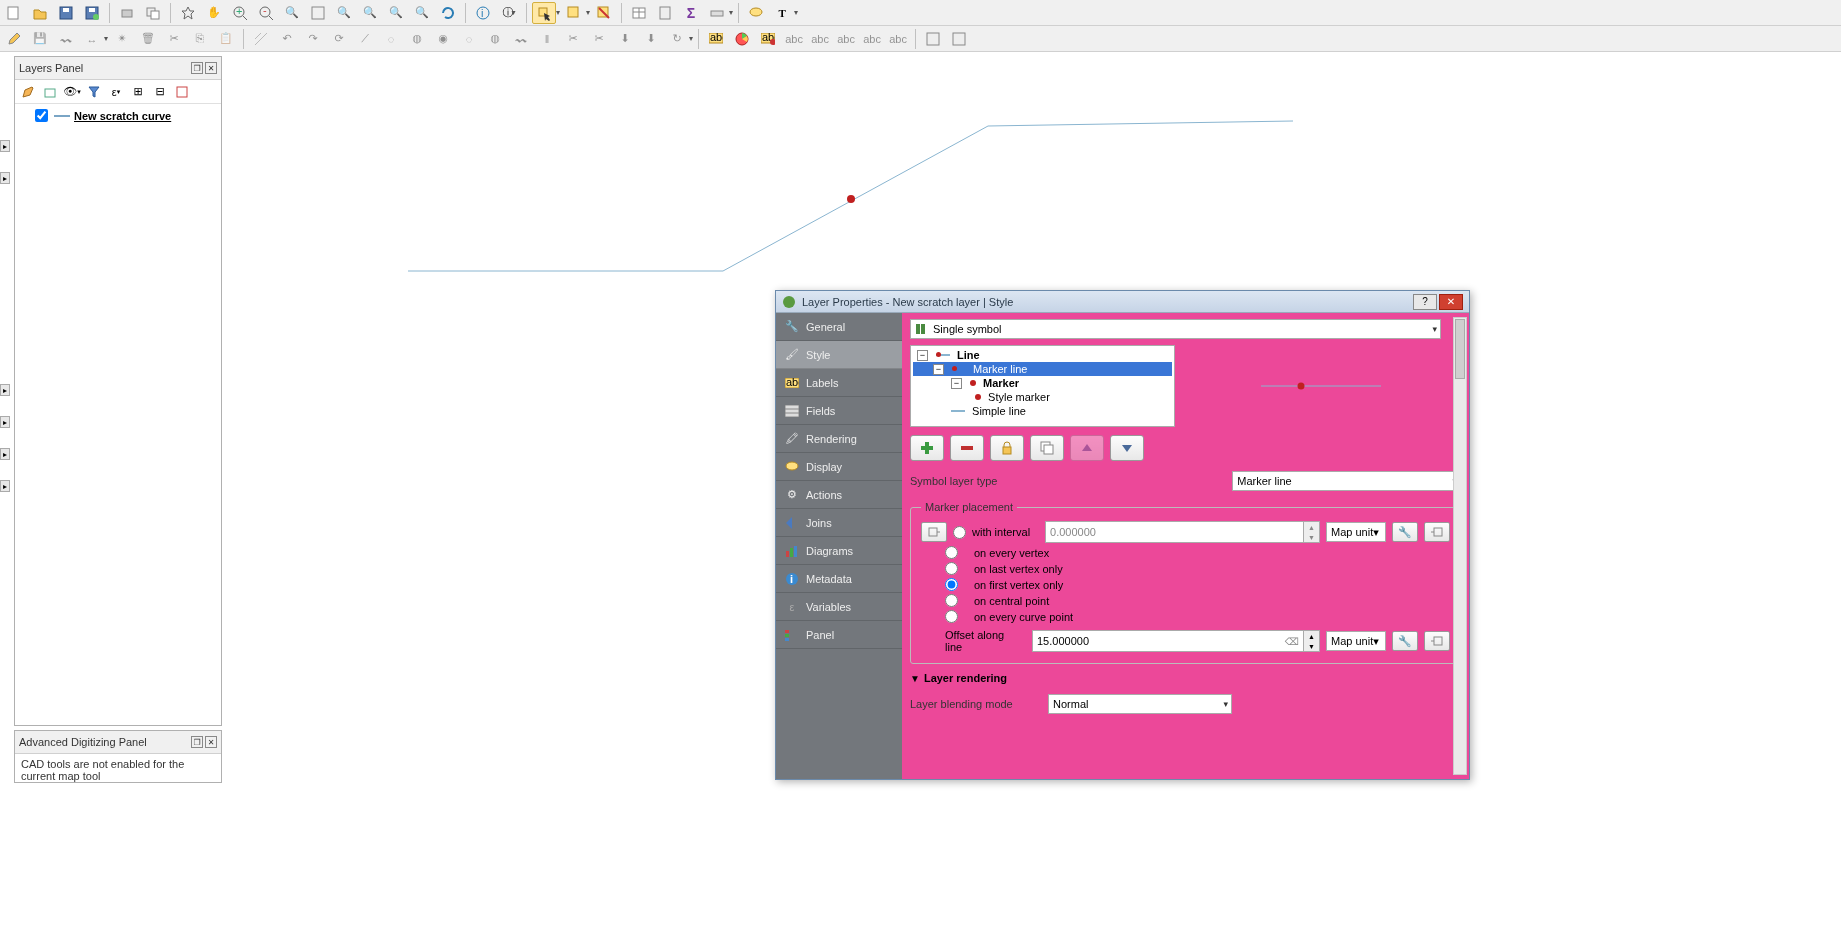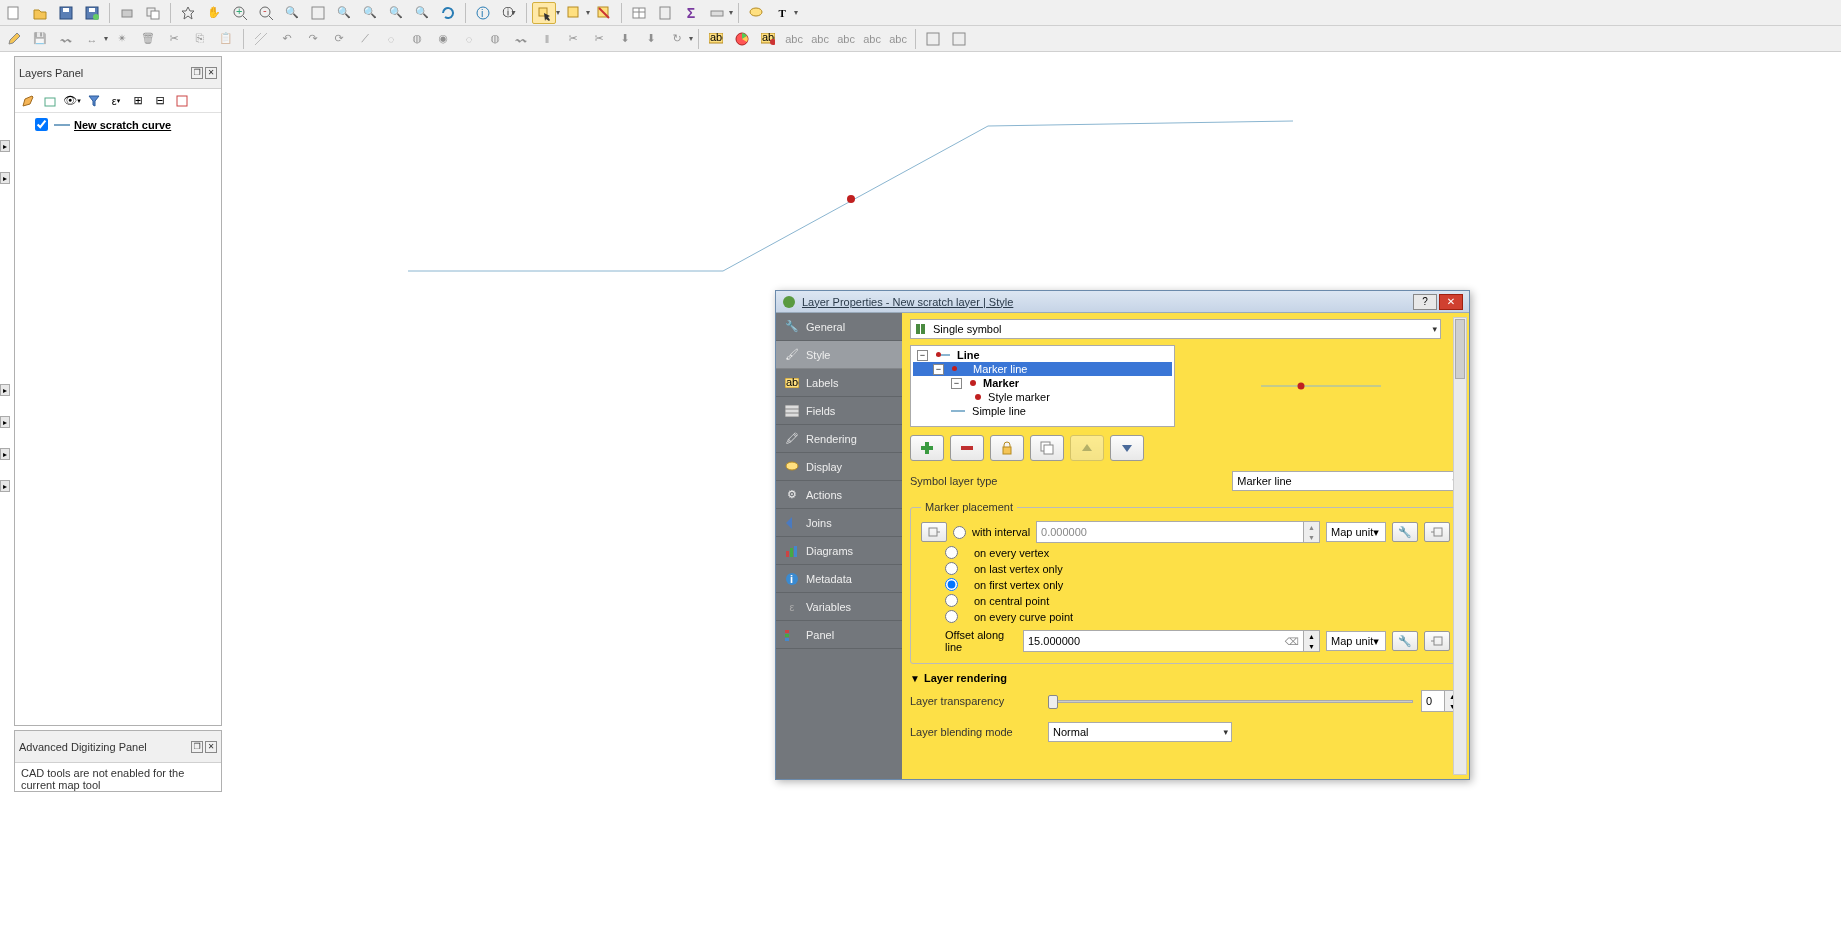--- a/index.html
+++ b/index.html
@@ -7,51 +7,51 @@
 
 
 .toolbar-row { display: flex; align-items: center; height: 26px; background: #f0f0f0; border-bottom: 1px solid #d0d0d0; padding: 0 2px; gap: 2px; }
 .tb-btn { width: 24px; height: 22px; display: flex; align-items: center; justify-content: center; border-radius: 2px; cursor: pointer; position: relative; }
 .tb-sep { width: 1px; height: 20px; background: #c0c0c0; margin: 0 3px; }
 .tb-dd { font-size: 8px; color: #555; margin-left: -2px; }
 
 
 .left-dock { position: absolute; left: 14px; top: 56px; width: 208px; background: #fff; }
 .panel { border: 1px solid #b0b0b0; background: #fff; }
-.panel-header { background: #f0f0f0; border-bottom: 1px solid #d0d0d0; height: 32px; display: flex; align-items: center; padding: 0 4px; font-size: 11px; color: #333; }
+.panel-header { background: #f0f0f0; border-bottom: 1px solid #d0d0d0; height: 23px; display: flex; align-items: center; padding: 0 4px; font-size: 11px; color: #333; }
 .panel-header .ctrls { margin-left: auto; display: flex; gap: 2px; }
 .panel-header .ctrls span { width: 12px; height: 12px; border: 1px solid #888; font-size: 8px; display: flex; align-items: center; justify-content: center; cursor: pointer; }
 .panel-toolbar { height: 24px; display: flex; align-items: center; gap: 4px; padding: 0 4px; border-bottom: 1px solid #e0e0e0; }
 .mini-btn { width: 18px; height: 18px; display:flex;align-items:center;justify-content:center; cursor:pointer; }
 .layer-tree { padding: 4px 2px; }
 .layer-row { display: flex; align-items: center; gap: 4px; padding: 1px 2px; }
 .layer-row input { margin: 0 2px; }
 .layer-name { font-weight: bold; text-decoration: underline; }
 
 .left-edge-btns { position:absolute; left:0; top:140px; width:12px; display:flex; flex-direction:column; gap:20px;}
 .edge-tab { width:10px; height:12px; background:#e8e8e8; border:1px solid #aaa; font-size:8px; display:flex;align-items:center;justify-content:center;}
 
 
 .canvas { position: absolute; left: 228px; top: 56px; right: 0; bottom: 0; background: #fff; }
 
 
 .dialog { position: absolute; left: 775px; top: 290px; width: 695px; height: 490px; background: #f4f4f4; border: 1px solid #6b8aab; box-shadow: 2px 2px 8px rgba(0,0,0,.3); }
 .dlg-title { height: 22px; background: linear-gradient(#dce6f2,#c6d4e6); border-bottom: 1px solid #9ab; display:flex; align-items:center; padding: 0 6px; gap:6px; }
-.dlg-title .ttl { color:#2a3a4a;text-decoration:underline; }
+.dlg-title .ttl { color:#2a3a4a; }
 .dlg-title .win-btns { margin-left:auto; display:flex; gap:2px;}
 .dlg-title .wb { width:24px; height:16px; border:1px solid #888; display:flex;align-items:center;justify-content:center; background:#e8e8e8; font-size:10px; cursor:pointer;}
 .dlg-title .wb.close { background:#d04030; color:#fff; border-color:#a02010;}
 .dlg-body { display:flex; height: calc(100% - 22px); }
 
 .dlg-nav { width: 126px; background:#73777c; color:#eee; display:flex; flex-direction:column; }
 .nav-item { height:28px; display:flex; align-items:center; gap:6px; padding:0 8px; cursor:pointer; border-bottom:1px solid rgba(0,0,0,.15);}
 .nav-item.active { background:#9a9ea3; }
 .nav-ico { width:16px; height:16px; display:flex;align-items:center;justify-content:center; }
 
-.dlg-main { flex:1; background:#fde047; padding:6px 8px; overflow:hidden; position:relative;}
+.dlg-main { flex:1; background:#ec4899; padding:6px 8px; overflow:hidden; position:relative;}
 .combo { height:20px; border:1px solid #aaa; background:#fff; display:flex; align-items:center; padding:0 4px; position:relative; }
 .combo .arrow { position:absolute; right:3px; font-size:9px; color:#333;}
 .sym-tree-wrap { display:flex; gap:6px; margin-top:6px;}
 .sym-tree { width:265px; height:82px; border:1px solid #aaa; background:#fff; overflow:auto; padding:2px; }
 .tree-row { display:flex; align-items:center; gap:2px; height:14px; padding-left:4px; white-space:nowrap;}
 .tree-row .exp { width:11px; height:11px; border:1px solid #888; font-size:9px; line-height:8px; text-align:center; background:#fff;}
 .tree-row.sel { background:#3a76d6; color:#fff; }
 .preview { flex:1; border:0; display:flex; align-items:center; justify-content:center; position:relative;}
 
 .btn-row { display:flex; gap:6px; margin-top:8px; }
@@ -59,21 +59,21 @@
 
 .form-row { display:flex; align-items:center; margin-top:10px; gap:8px;}
 .form-row label { color:#333; }
 .wide-combo { flex:1; }
 
 fieldset { border:1px solid #bbb; border-radius:3px; margin-top:10px; padding:8px 10px 10px 10px; position:relative;}
 legend { padding:0 4px; color:#333; }
 .radio-row { display:flex; align-items:center; gap:16px; margin:3px 0 3px 24px;}
 .radio-row input[type=radio]{ margin:0; }
 .interval-line { display:flex; align-items:center; gap:6px; margin-left:0;}
-.spin-input { flex:1; height:20px; border:1px solid #aaa; background:#fff; display:flex; align-items:center; padding:10px 4px; position:relative;}
+.spin-input { flex:1; height:20px; border:1px solid #aaa; background:#fff; display:flex; align-items:center; padding:10px 4px; position:relative;margin-left:9px;}
 .spin-input .spins { position:absolute; right:0; top:0; bottom:0; width:16px; display:flex; flex-direction:column;}
 .spin-input .spins div{ flex:1; border-left:1px solid #aaa; font-size:7px; display:flex;align-items:center;justify-content:center; background:#eee;}
 .unit-combo { width:60px; height:20px; border:1px solid #aaa; background:#fff; display:flex;align-items:center; padding:0 4px; position:relative;}
 .small-btn { width:26px; height:20px; border:1px solid #999; background:linear-gradient(#fdfdfd,#e8e8e8); border-radius:2px; display:flex;align-items:center;justify-content:center;}
 
 .chk-row { display:flex; align-items:center; gap:6px; margin-top:8px;}
 .section-head { display:flex; align-items:center; gap:4px; margin-top:8px; font-weight:bold;}
 .section-head .tri { font-size:10px;}
 
 .scroll-rail { position:absolute; right:2px; top:4px; bottom:4px; width:14px; background:#eaeaea; border:1px solid #ccc;}
@@ -626,34 +626,20 @@
             </div>
         </div>
       </fieldset>
 
 
       <div class="section-head">
         <span class="tri">▼</span>
           <span>Layer rendering</span>
       </div>
 
-      <div class="form-row" style="margin-top:6px;">
-        <label style="width:130px">Layer transparency</label>
-        <div style="flex:1; height:16px; position:relative;">
-          <div style="position:absolute;left:0;right:0;top:7px;height:3px;background:#ccc;border:1px solid #aaa;"></div>
-          <div style="position:absolute;left:0;top:2px;width:10px;height:14px;background:#eee;border:1px solid #888;border-radius:2px;"></div>
-        </div>
-        <div class="spin-input" style="width:40px;flex:none;">
-          <span>0</span>
-          <div class="spins">
-              <div>▲</div>
-              <div>▼</div>
-            </div>
-        </div>
-      </div>
 
       <div class="form-row">
         <label style="width:130px">Layer blending mode</label>
         <div class="combo" style="width:184px;">
           <span>Normal</span>
             <span class="arrow">▾</span>
         </div>
       </div>
 
       <div class="scroll-rail">

